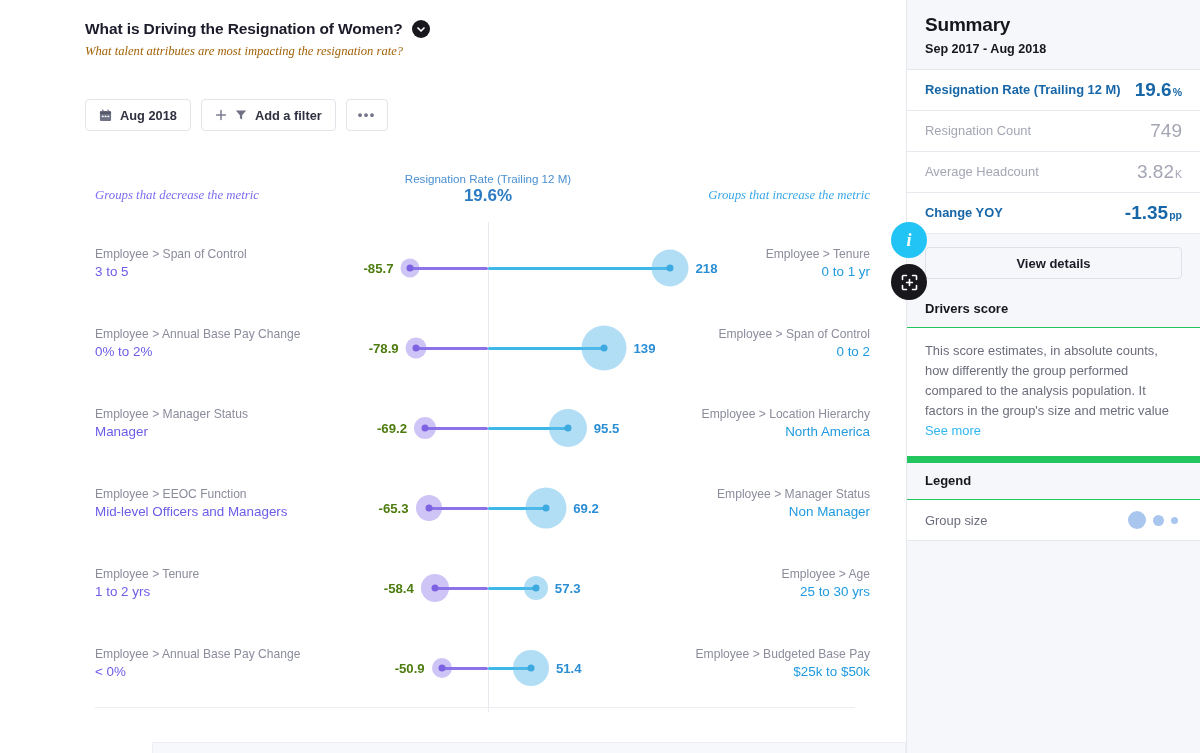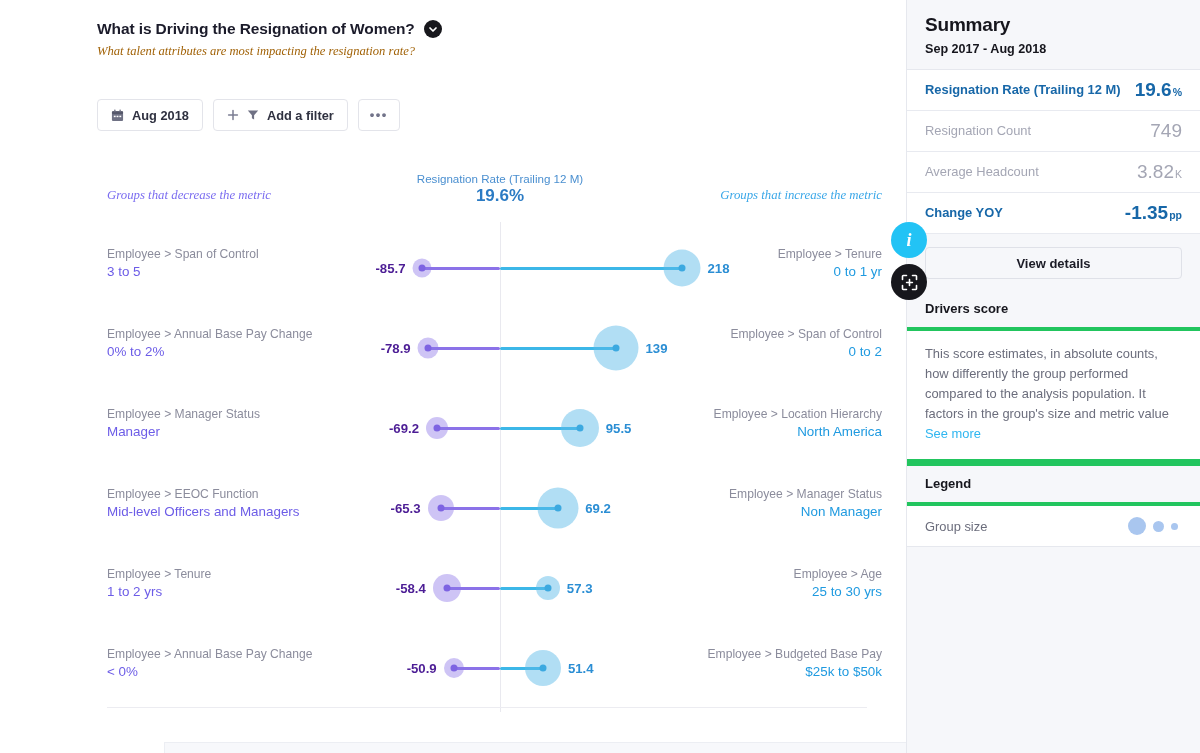--- a/index.html
+++ b/index.html
@@ -6,21 +6,21 @@
   html, body {
     width: 1200px; height: 753px;
     background: #ffffff;
     font-family: "Liberation Sans", sans-serif;
     overflow: hidden;
   }
   #app { position: relative; width: 1200px; height: 753px; }
 
   
   .main {
-    position: absolute; left: 12px; top: 0; width: 906px; height: 753px;
+    position: absolute; left: 0; top: 0; width: 906px; height: 753px;
     background: #fff;
   }
   .hdr { position: absolute; left: 85px; top: 20px; }
   .hdr-title-row { display: flex; align-items: center; gap: 9px; }
   .hdr-title {
     font-size: 15.5px; font-weight: bold; color: #1b1b2a; letter-spacing: -0.1px;
   }
   .caret-btn {
     width: 18px; height: 18px; border-radius: 50%; background: #17171c;
     display: flex; align-items: center; justify-content: center; cursor: pointer;
@@ -88,21 +88,21 @@
   .bub { position: absolute; border-radius: 50%; transform: translate(-50%,-50%); }
   .bub.neg { background: rgba(139,114,232,0.42); }
   .bub.pos { background: rgba(93,185,232,0.48); }
   .dot { position: absolute; width: 7px; height: 7px; border-radius: 50%; transform: translate(-50%,-50%); }
   .dot.neg { background: #7d63e2; }
   .dot.pos { background: #3ca9e0; }
   .vlab {
     position: absolute; transform: translateY(-50%);
     font-size: 13.2px; font-weight: bold; white-space: nowrap;
   }
-  .vlab.neg { color: #4c1d95; text-align: center; }
+  .vlab.neg { color: #4d7c0f; text-align: center; }
   .vlab.pos { color: #2b8ed4; }
 
   .chart-baseline {
     position: absolute; left: 95px; top: 707px; width: 760px; height: 1px;
     background: #ececf1;
   }
   .bottom-strip {
     position: absolute; left: 152px; top: 742px; width: 754px; height: 11px;
     background: #f7f8fb; border: 1px solid #eceef3; border-bottom: none;
   }
@@ -131,21 +131,21 @@
 
   .view-wrap { background: #f6f7fa; padding: 13px 18px 12px 18px; }
   .view-btn {
     width: 100%; height: 32px; background: #f6f7fa; border: 1px solid #dfe1e8;
     border-radius: 4px; font-size: 13px; font-weight: bold; color: #1b1b26;
     cursor: pointer; font-family: "Liberation Sans", sans-serif;
   }
   .sec-head {
     padding: 10px 18px 11px 18px; background: #f6f7fa;
     font-size: 13px; font-weight: bold; color: #16161d;
-    border-bottom: 4px solid #22c55e;
+    border-bottom: 1px solid #22c55e;
   }
   .sec-body {
     background: #fff; padding: 13px 18px 15px 18px;
     font-size: 12.9px; line-height: 20px; color: #6b6d7c;
     border-bottom: 7px solid #22c55e;
   }
   .see-more { color: #2fb6f0; cursor: pointer; }
   .legend-row {
     display: flex; align-items: center; justify-content: space-between;
     background: #fff; padding: 11px 22px 11px 18px; border-bottom: 1px solid #e6e8ee;

